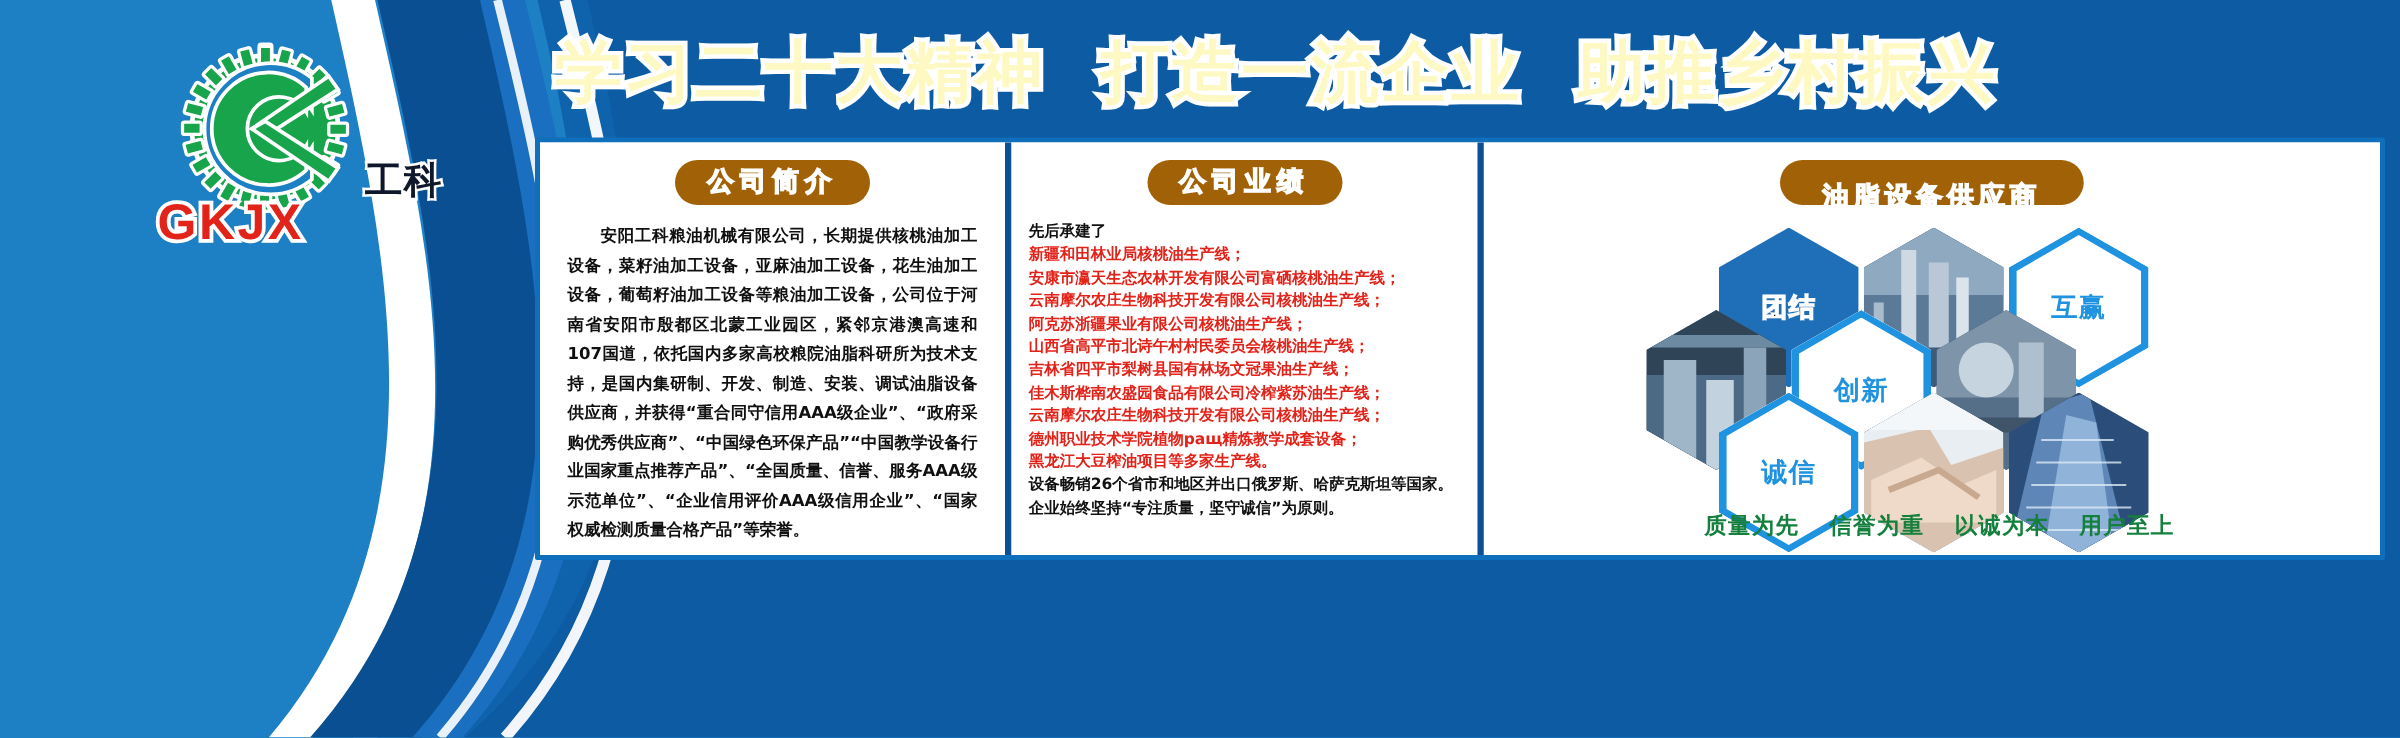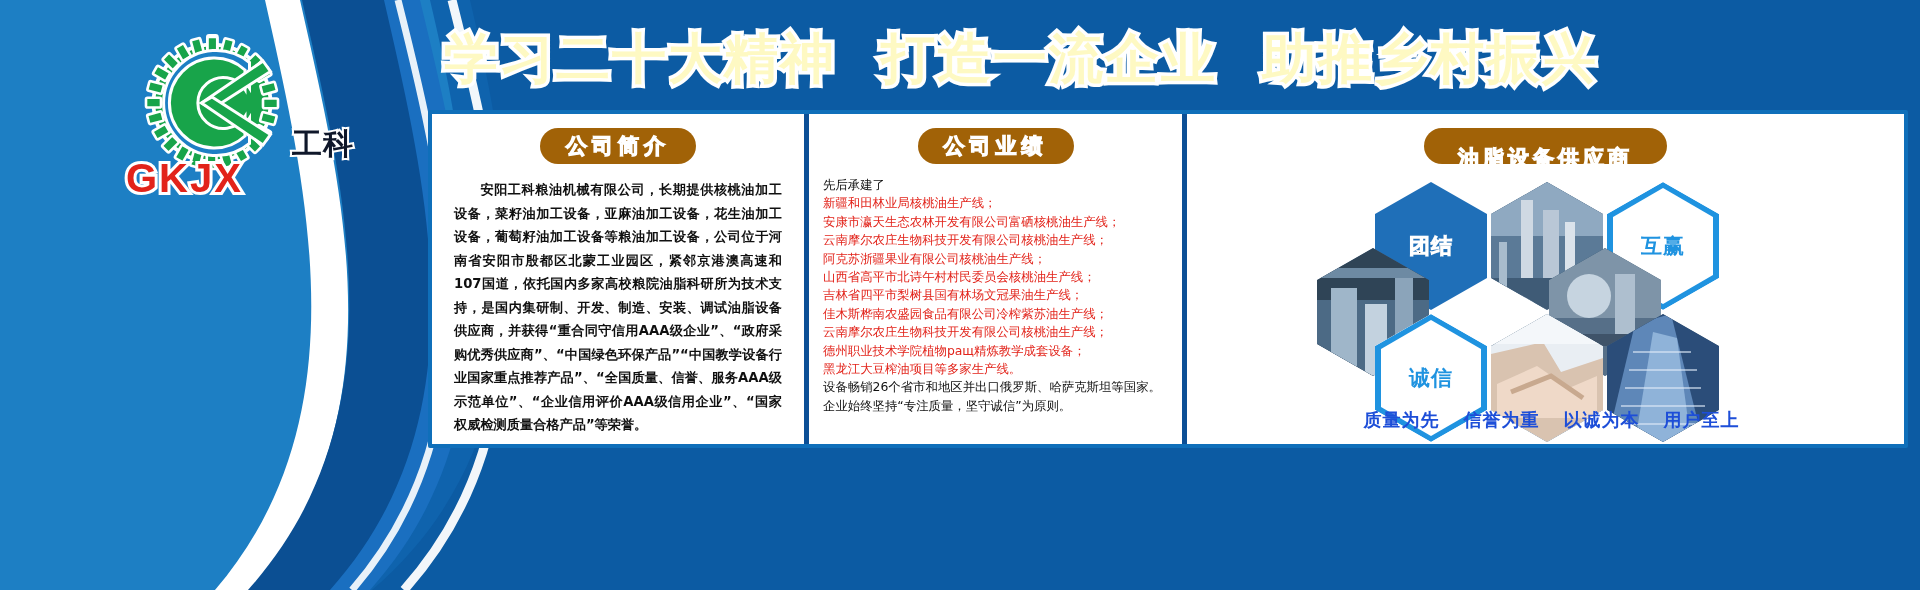--- a/index.html
+++ b/index.html
@@ -87,21 +87,21 @@
     font-weight:600;
     font-family:"DejaVu Sans", sans-serif;
   }
 
   
   .p2-body{
     margin:12px 0 0 14px;
     font-size:12.4px;
     line-height:18.4px;
     color:#111;
-    font-weight:400;
+    font-weight:700;
     font-family:"DejaVu Sans", sans-serif;
   }
   .p2-body .lead{ color:#111; }
   .p2-body .red{ color:#e2231a; display:block; }
   .p2-body .tail{ color:#111; display:block; }
 
   
   .hexwrap{
     position:relative; width:100%; height:212px; margin-top:6px;
   }
@@ -137,21 +137,21 @@
   }
   .hex.photo{ background:#43617d; }
   .hex.photo .ph{
     position:absolute; inset:0;
     clip-path:polygon(50% 0%,100% 25%,100% 75%,50% 100%,0% 75%,0% 25%);
   }
 
   .p3-foot{
     position:absolute; left:12px; right:0; bottom:12px;
     text-align:center;
-    font-size:18px; font-weight:bold; color:#1d4ed8;
+    font-size:18px; font-weight:bold; color:#15803d;
     letter-spacing:1px;
   }
   .p3-foot span{ margin:0 9px; }
 </style>
 </head>
 <body>
 
 <svg id="bg" viewBox="0 0 1920 590" preserveAspectRatio="none">
   <rect x="0" y="0" width="1920" height="590" fill="#1d7fc4"></rect>
 
@@ -288,20 +288,23 @@
         <svg class="ph" viewBox="0 0 112 128" preserveAspectRatio="none">
           <rect width="112" height="128" fill="#2f4456"></rect>
           <rect y="52" width="112" height="76" fill="#4c6a85"></rect>
           <rect x="14" y="40" width="26" height="88" fill="#9fb6c9"></rect>
           <rect x="48" y="56" width="22" height="72" fill="#c3d2df"></rect>
           <rect x="78" y="30" width="18" height="98" fill="#8ba4ba"></rect>
           <rect x="0" y="20" width="112" height="10" fill="#6d8aa3"></rect>
         </svg>
       </div>
 
+      <div class="hex outline" style="left:246px; top:78px;">
+        <span class="lbl">创新</span>
+      </div>
 
       <div class="hex photo" style="left:362px; top:78px;">
         <svg class="ph" viewBox="0 0 112 128" preserveAspectRatio="none">
           <rect width="112" height="128" fill="#7e94a8"></rect>
           <rect y="70" width="112" height="58" fill="#566f88"></rect>
           <circle cx="40" cy="48" r="22" fill="#c6d4e0"></circle>
           <rect x="66" y="26" width="20" height="102" fill="#aebfcf"></rect>
           <rect x="10" y="86" width="92" height="12" fill="#3f5369"></rect>
         </svg>
       </div>

